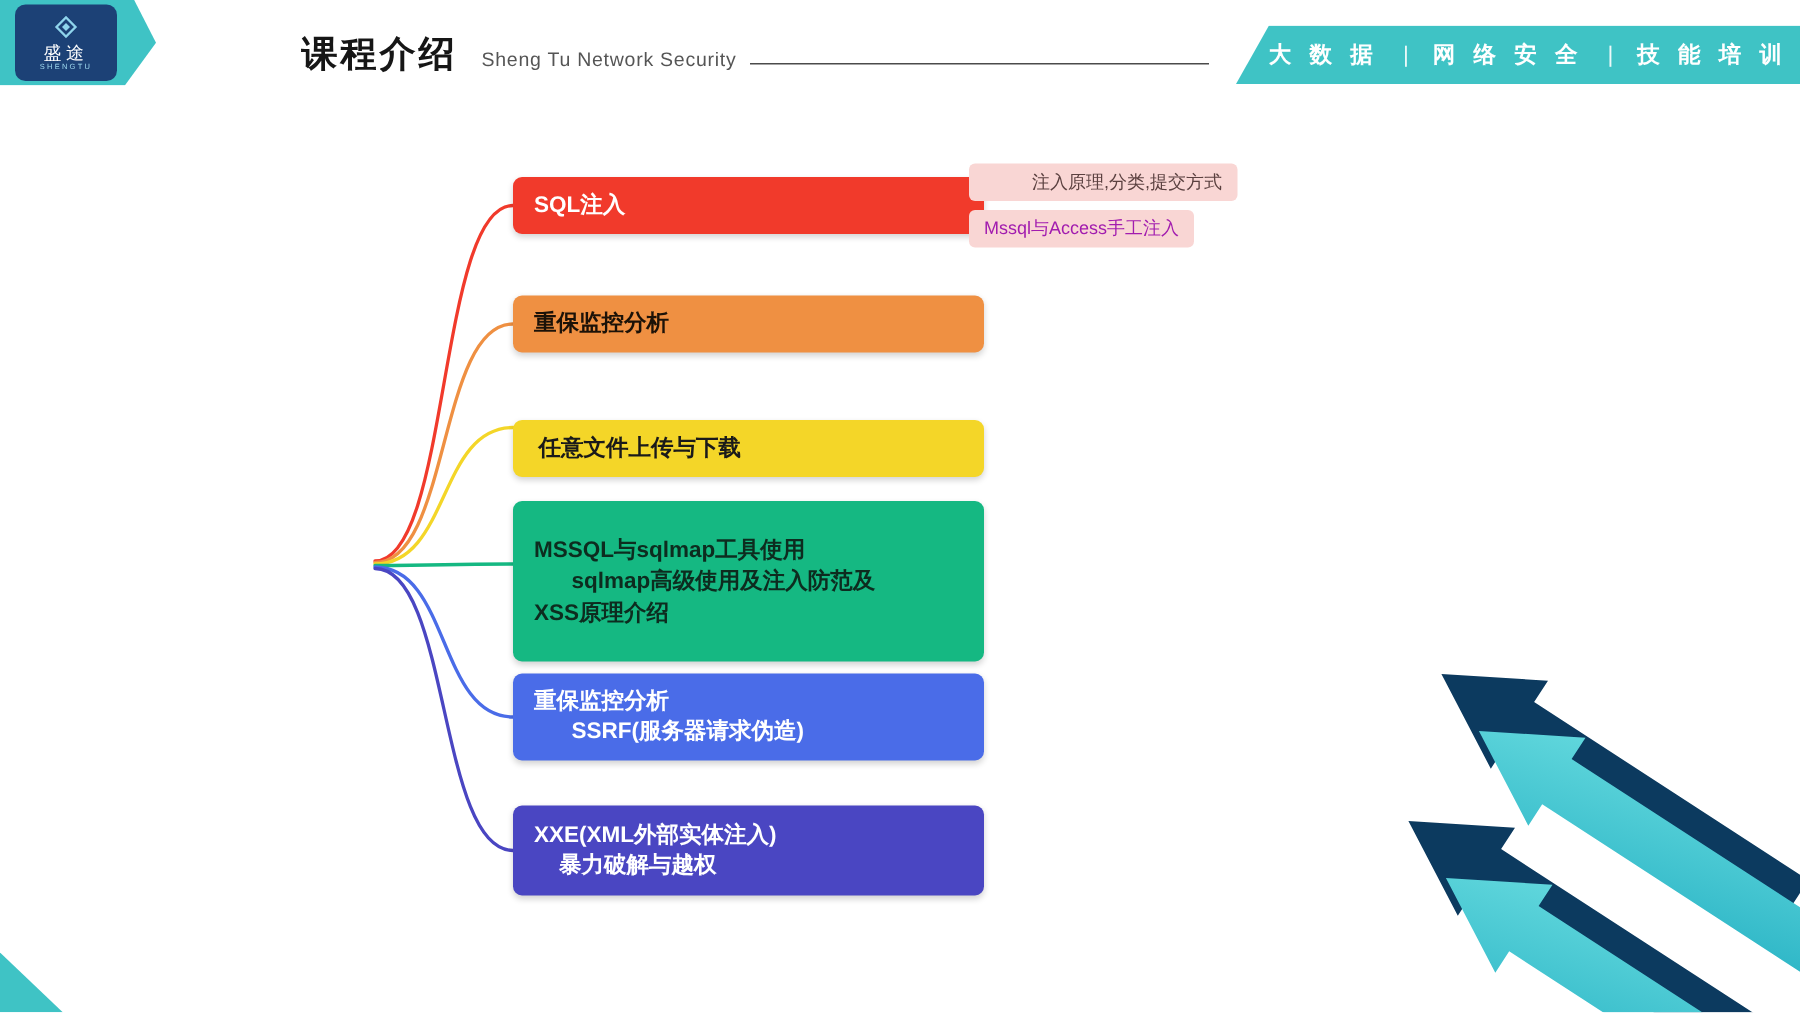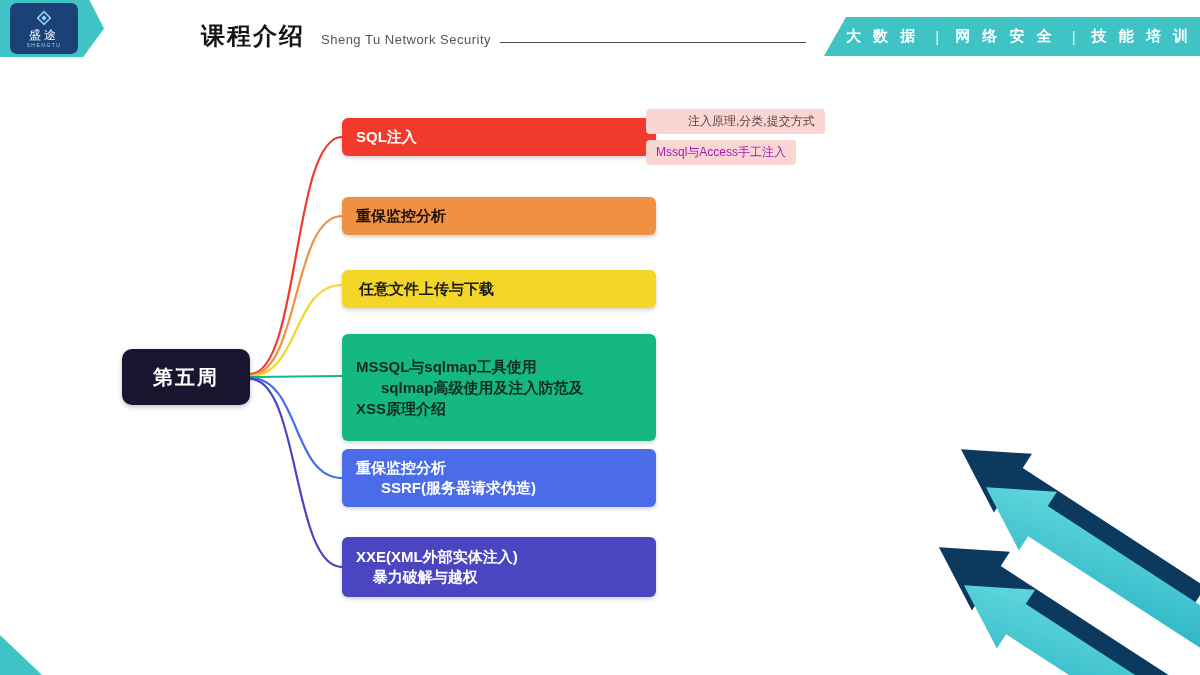--- a/index.html
+++ b/index.html
@@ -35,21 +35,21 @@
   .root-node { position:absolute; left:122px; top:349px; width:128px; height:56px; border-radius:10px;
     color:#ffffff; font-size:20px; font-weight:bold; letter-spacing:2px;
     display:flex; align-items:center; justify-content:center; z-index:2;
     box-shadow:0 2px 5px rgba(0,0,0,.25); }
 
   .branch { position:absolute; left:342px; width:314px; box-sizing:border-box; border-radius:6px;
     font-size:15px; font-weight:bold; white-space:pre-wrap; z-index:2;
     box-shadow:0 2px 4px rgba(0,0,0,.18); }
   .b1 { top:118px; height:38px; line-height:38px; padding:0 14px; }
   .b2 { top:197px; height:38px; line-height:38px; padding:0 14px; }
-  .b3 { top:270px; height:38px; line-height:38px; padding:0 17px; }
+  .b3 { top:280px; height:38px; line-height:38px; padding:0 17px; }
   .b4 { top:334px; padding:22px 14px; line-height:21px; }
   .b5 { top:449px; padding:9px 14px; line-height:20px; }
   .b6 { top:537px; padding:10px 14px; line-height:20px; }
 
   .subnode { position:absolute; left:646px; font-size:12px; padding:4px 10px; border-radius:4px;
     white-space:nowrap; z-index:2; }
   .s1 { top:109px;padding-left:42px; }
   .s2 { top:140px; }
 
   
@@ -91,21 +91,20 @@
   <svg class="connectors" width="1200" height="675" viewBox="0 0 1200 675">
     <path class="conn" d="M250,374 C300,374 292,137 342,137" style="stroke: rgb(241, 58, 43);"></path>
     <path class="conn" d="M250,375 C300,375 292,216 342,216" style="stroke: rgb(239, 144, 66);"></path>
     <path class="conn" d="M250,376 C300,376 292,285 342,285" style="stroke: rgb(244, 214, 40);"></path>
     <path class="conn" d="M250,377 C300,377 292,376 342,376" style="stroke: rgb(21, 184, 130);"></path>
     <path class="conn" d="M250,378 C300,378 292,478 342,478" style="stroke: rgb(74, 108, 232);"></path>
     <path class="conn" d="M250,379 C300,379 292,567 342,567" style="stroke: rgb(74, 70, 194);"></path>
     <path class="subconn" d="M622,137 L632,137 M632,137 L632,123 Q632,121 634,121 L646,121 M632,137 L632,150 Q632,152 634,152 L646,152"></path>
   </svg>
 
-  <div class="root-node" style="background: rgb(23, 22, 46);">第五周</div>
 
   <div class="branch b1" style="background: rgb(241, 58, 43); color: rgb(255, 255, 255);">SQL注入</div>
   <div class="branch b2" style="background: rgb(239, 144, 66); color: rgb(28, 18, 8);">重保监控分析</div>
   <div class="branch b3" style="background: rgb(244, 214, 40); color: rgb(26, 26, 26);">任意文件上传与下载</div>
   <div class="branch b4" style="background: rgb(21, 184, 130); color: rgb(13, 44, 31);">MSSQL与sqlmap工具使用
       sqlmap高级使用及注入防范及
 XSS原理介绍</div>
   <div class="branch b5" style="background: rgb(74, 108, 232); color: #ffffff;">重保监控分析
       SSRF(服务器请求伪造)</div>
   <div class="branch b6" style="background: rgb(74, 70, 194); color: rgb(255, 255, 255);">XXE(XML外部实体注入)

